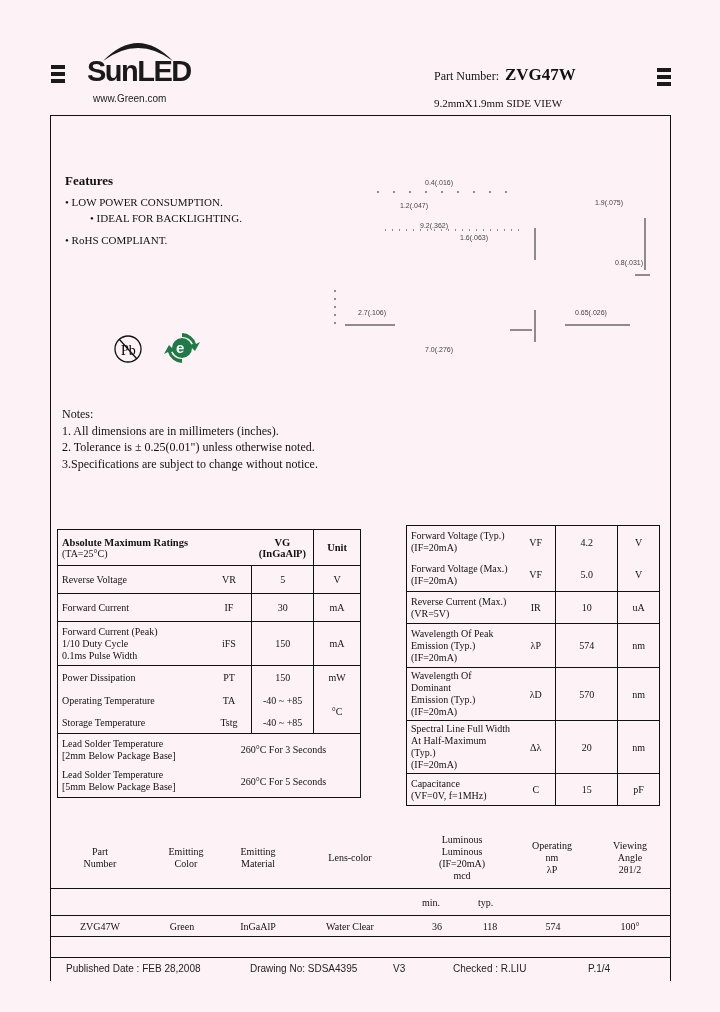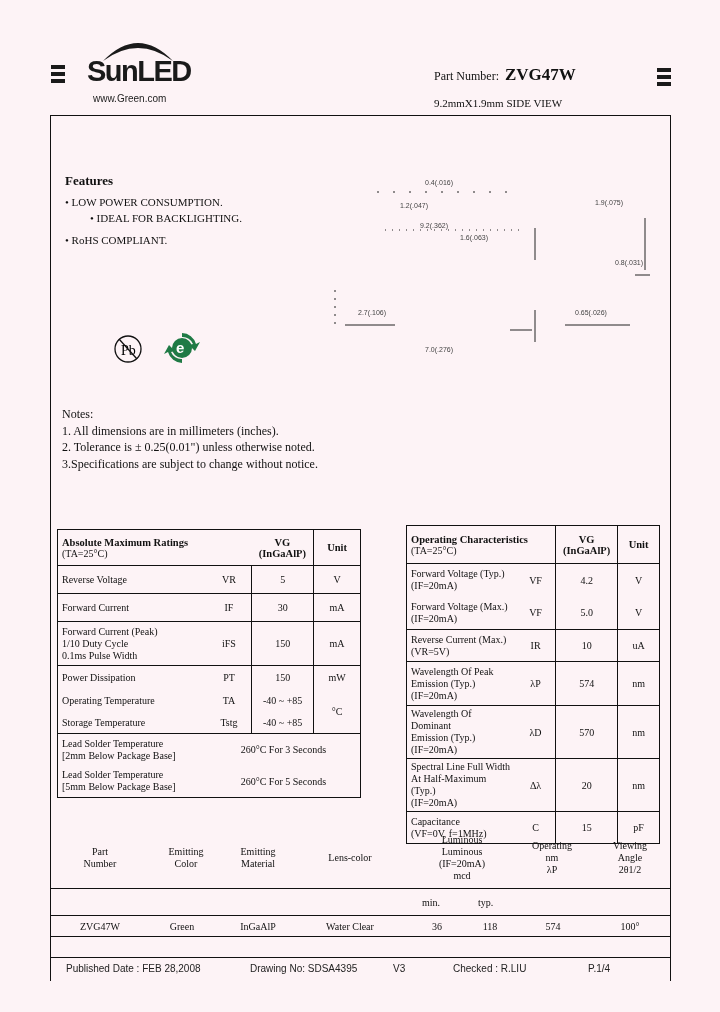--- a/index.html
+++ b/index.html
@@ -183,31 +183,20 @@
   </table>
 
 <table style="left:406px;top:477px;width:254px;">
   <colgroup>
       <col style="width:110px">
       <col style="width:40px">
       <col style="width:62px">
       <col style="width:42px">
     </colgroup>
   <tbody>
-      <tr style="height:38px;">
-    <th colspan="2" style="text-align:left;">
-      <div>Operating Characteristics</div>
-      <div style="font-weight:normal;font-size:10px;">(TA=25°C)</div>
-    </th>
-    <th class="c">
-          <div>VG</div>
-          <div>(InGaAlP)</div>
-        </th>
-    <th class="c">Unit</th>
-  </tr>
   <tr style="height:33px;">
     <td style="border-right:none;border-bottom:none;line-height:12px;">
           <div>Forward Voltage (Typ.)</div>
           <div>(IF=20mA)</div>
         </td>
     <td class="c" style="border-left:none;border-bottom:none;">VF</td>
     <td class="c" style="border-bottom:none;">4.2</td>
     <td class="c" style="border-bottom:none;">V</td>
   </tr>
   <tr style="height:33px;">

